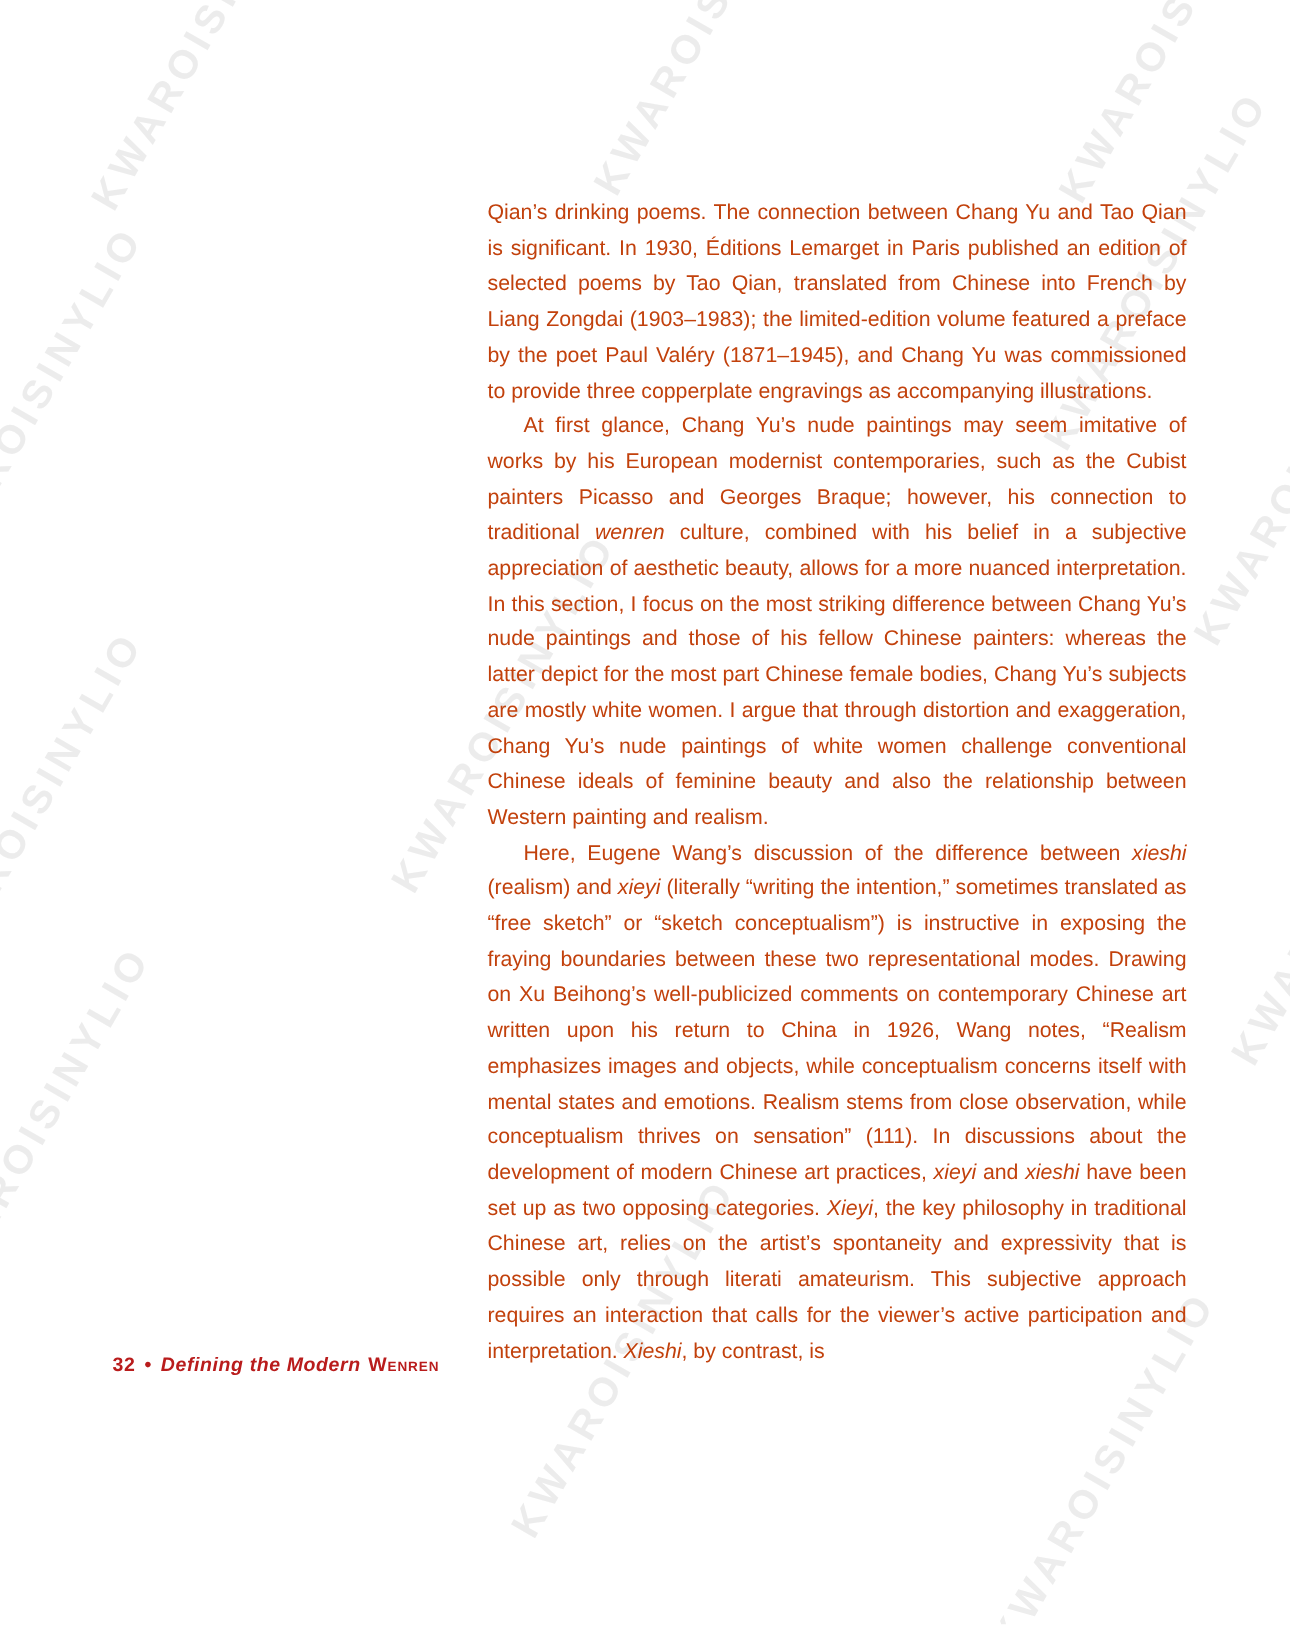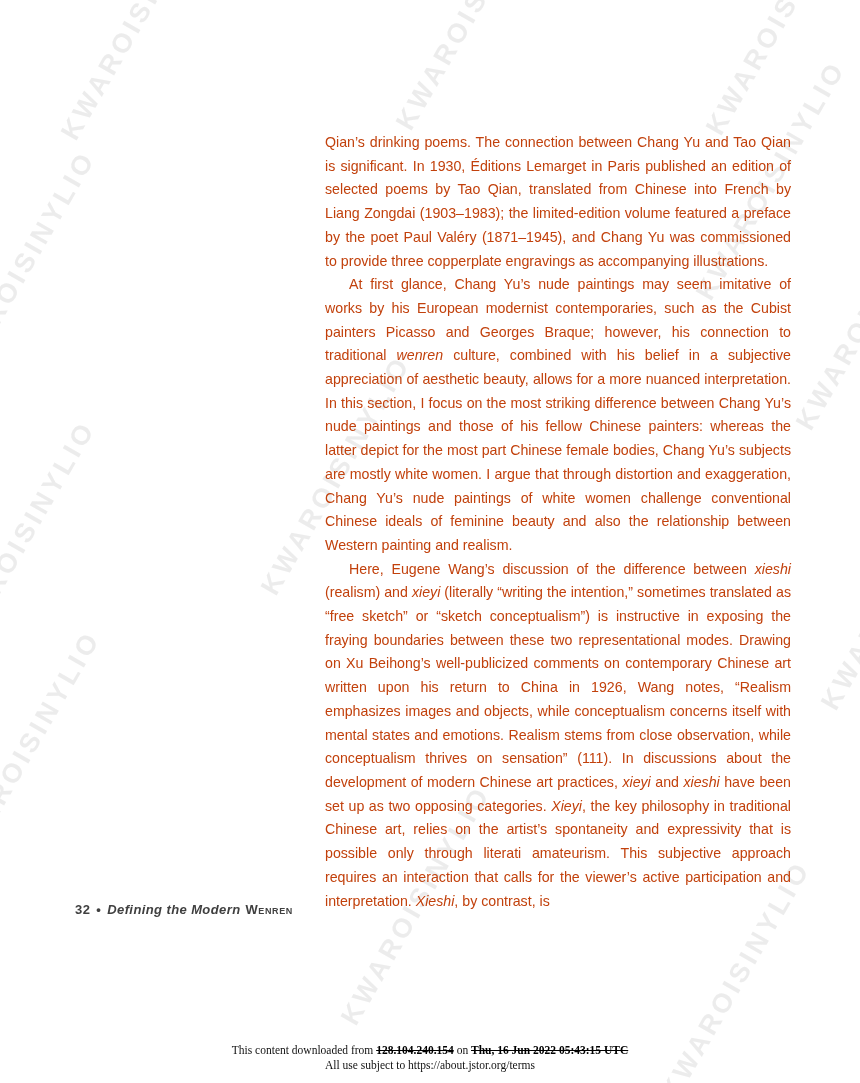--- a/index.html
+++ b/index.html
@@ -38,21 +38,21 @@
   .para { margin:0; }
   .para.indent { text-indent:24px; }
   .it { font-style:italic; }
   
   .running-footer {
     position:absolute;
     left:75px; top:902px;
     z-index:1;
     font-size:13px;
     font-weight:bold;
-    color:#404040;
+    color:#b91c1c;
     letter-spacing:0.4px;
   }
   .running-footer .sep { margin:0 6px; }
   .running-footer .ital { font-style:italic; margin-right:5px; }
   .running-footer .sc { font-variant:small-caps; letter-spacing:0.6px; }
   
   .jstor {
     position:absolute;
     left:0; right:0; top:1044px;
     z-index:1;
@@ -91,18 +91,14 @@
   <main class="body-text">
       <p class="para"><span>Qian’s drinking poems. The connection between Chang Yu and Tao Qian is significant. In 1930, Éditions Lemarget in Paris published an edition of selected poems by Tao Qian, translated from Chinese into French by Liang Zongdai (1903–1983); the limited-edition volume featured a preface by the poet Paul Valéry (1871–1945), and Chang Yu was commissioned to provide three copperplate engravings as accompanying illustrations.</span></p>
       <p class="para indent"><span>At first glance, Chang Yu’s nude paintings may seem imitative of works by his European modernist contemporaries, such as the Cubist painters Picasso and Georges Braque; however, his connection to traditional </span><span class="it">wenren</span><span> culture, combined with his belief in a subjective appreciation of aesthetic beauty, allows for a more nuanced interpretation. In this section, I focus on the most striking difference between Chang Yu’s nude paintings and those of his fellow Chinese painters: whereas the latter depict for the most part Chinese female bodies, Chang Yu’s subjects are mostly white women. I argue that through distortion and exaggeration, Chang Yu’s nude paintings of white women challenge conventional Chinese ideals of feminine beauty and also the relationship between Western painting and realism.</span></p>
       <p class="para indent"><span>Here, Eugene Wang’s discussion of the difference between </span><span class="it">xieshi</span><span> (realism) and </span><span class="it">xieyi</span><span> (literally “writing the intention,” sometimes translated as “free sketch” or “sketch conceptualism”) is instructive in exposing the fraying boundaries between these two representational modes. Drawing on Xu Beihong’s well-publicized comments on contemporary Chinese art written upon his return to China in 1926, Wang notes, “Realism emphasizes images and objects, while conceptualism concerns itself with mental states and emotions. Realism stems from close observation, while conceptualism thrives on sensation” (111). In discussions about the development of modern Chinese art practices, </span><span class="it">xieyi</span><span> and </span><span class="it">xieshi</span><span> have been set up as two opposing categories. </span><span class="it">Xieyi</span><span>, the key philosophy in traditional Chinese art, relies on the artist’s spontaneity and expressivity that is possible only through literati amateurism. This subjective approach requires an interaction that calls for the viewer’s active participation and interpretation. </span><span class="it">Xieshi</span><span>, by contrast, is</span></p>
     </main>
 
   <div class="running-footer">
     <span>32</span><span class="sep">•</span><span class="ital">Defining the Modern</span><span class="sc">Wenren</span>
   </div>
 
-  <div class="jstor">
-    <div class="j1"><span>This content downloaded from </span><span class="redacted">128.104.240.154</span><span> on </span><span class="redacted">Thu, 16 Jun 2022 05:43:15 UTC</span></div>
-    <div class="j2">All use subject to https://about.jstor.org/terms</div>
-  </div>
 
 </div>
 
 </body></html>

